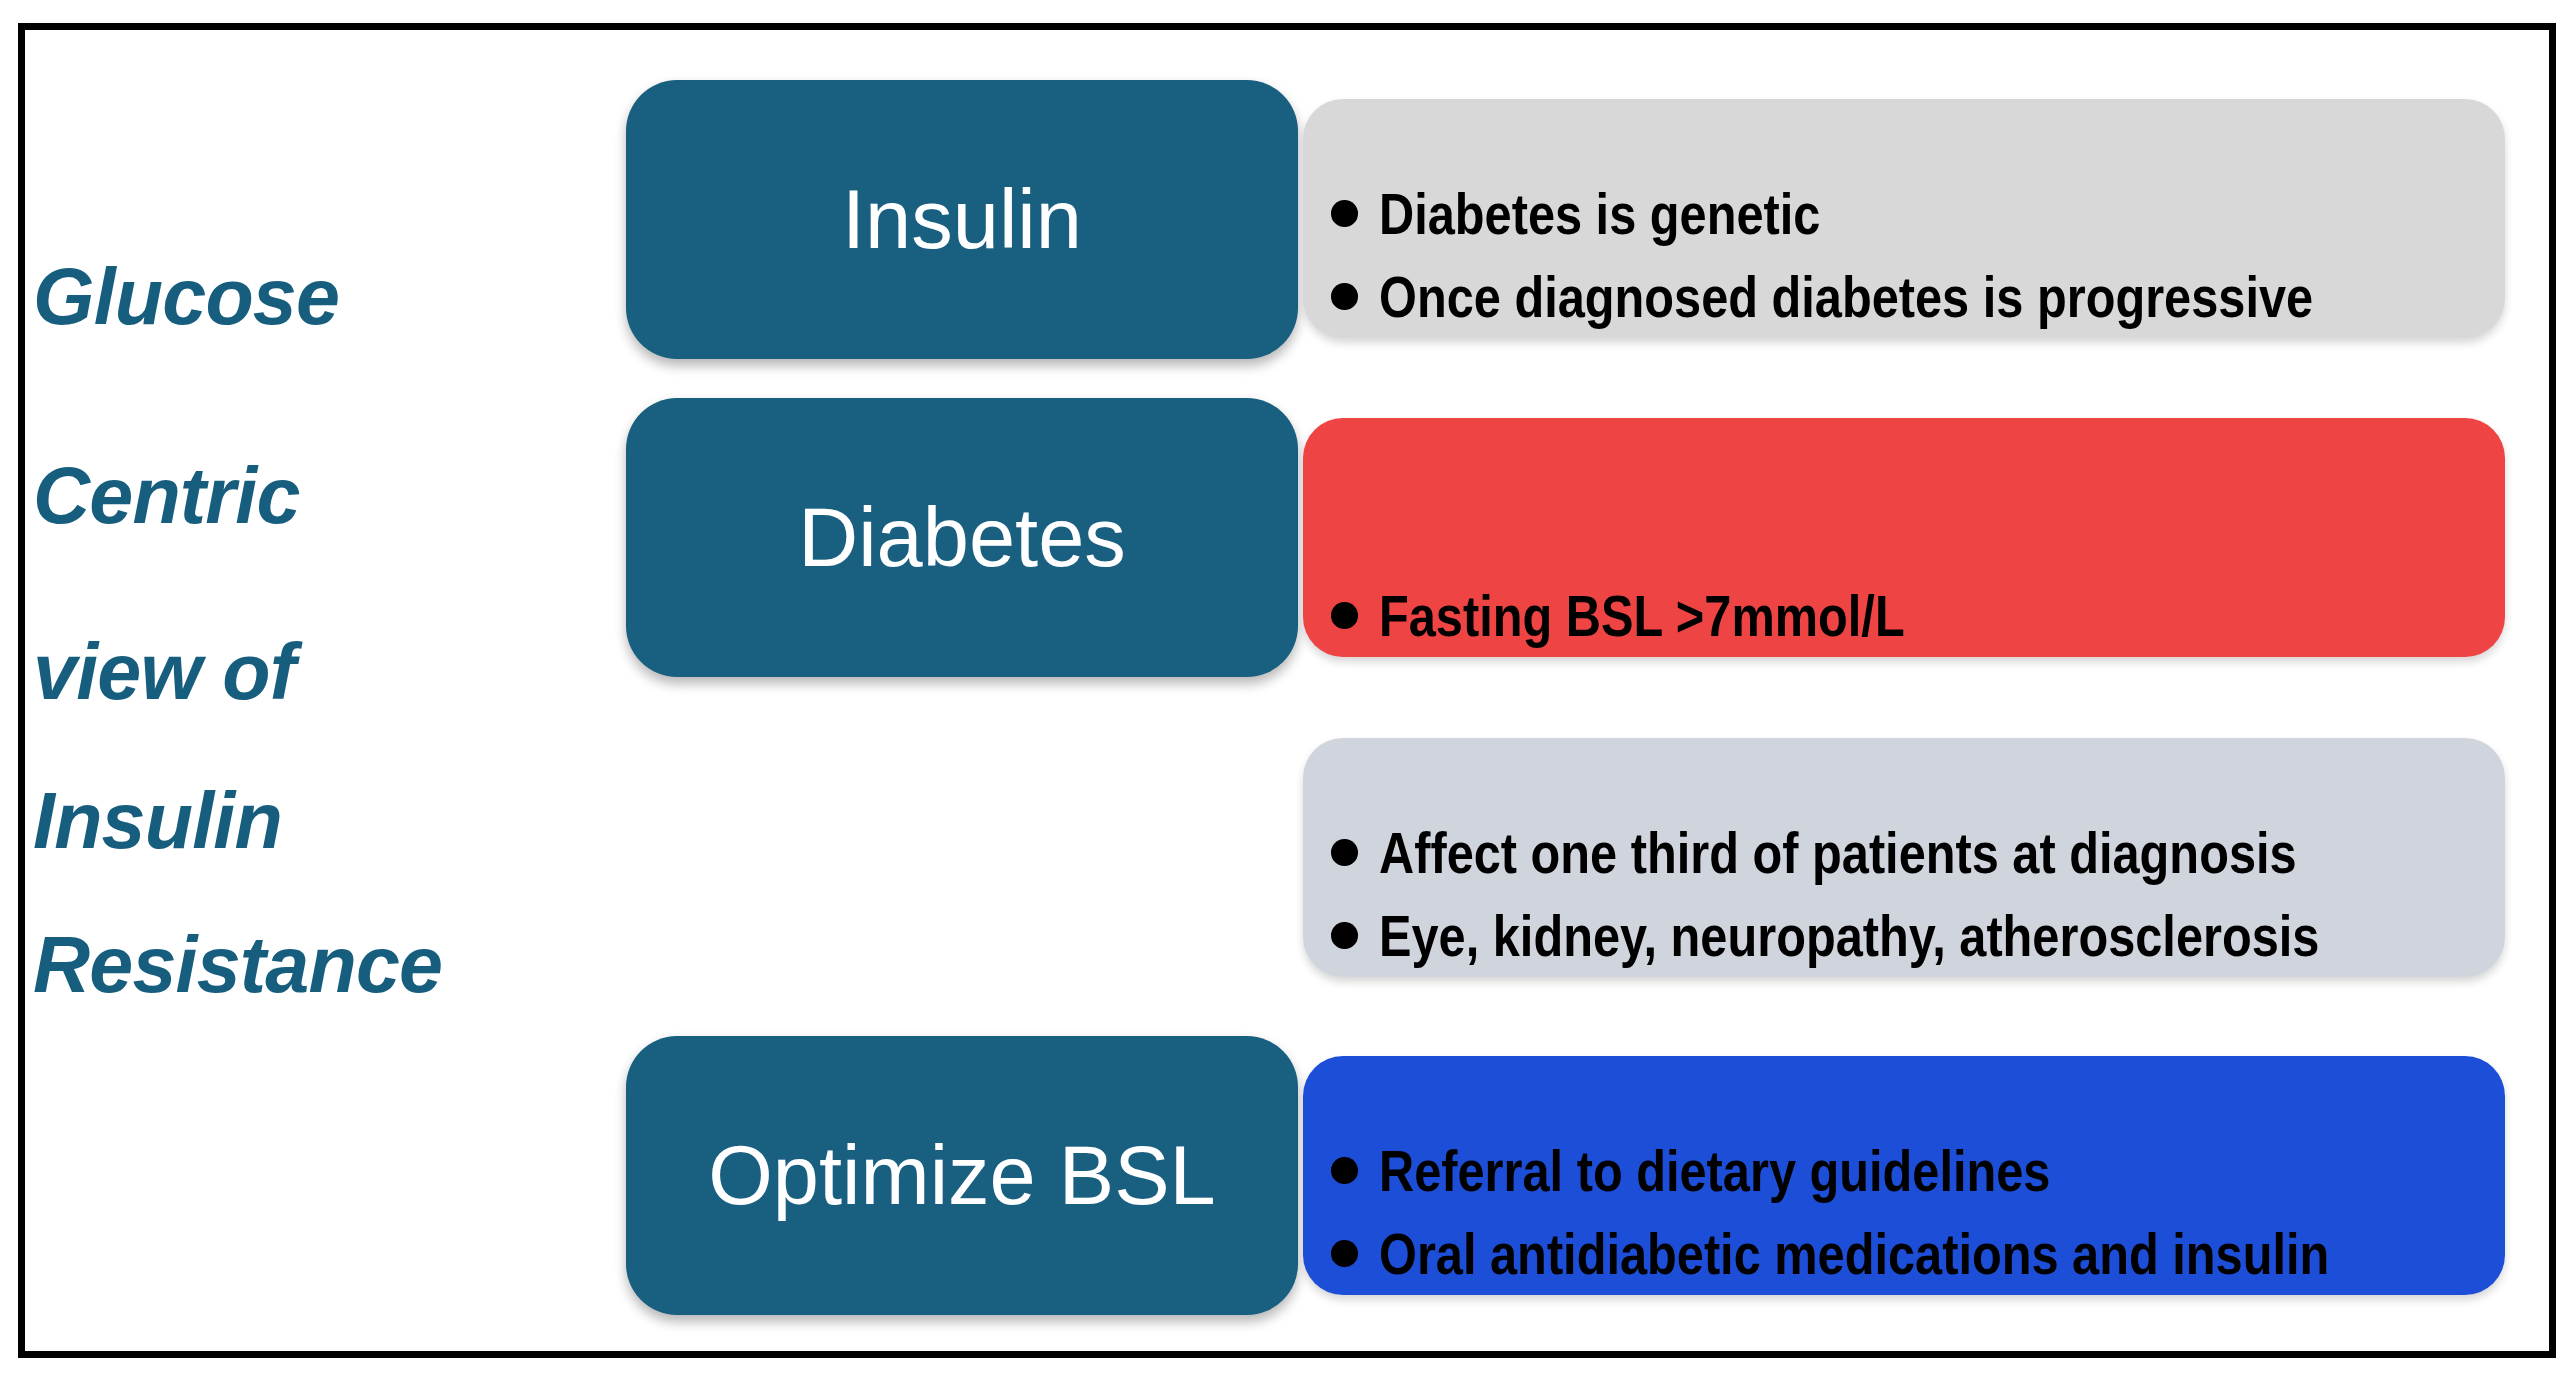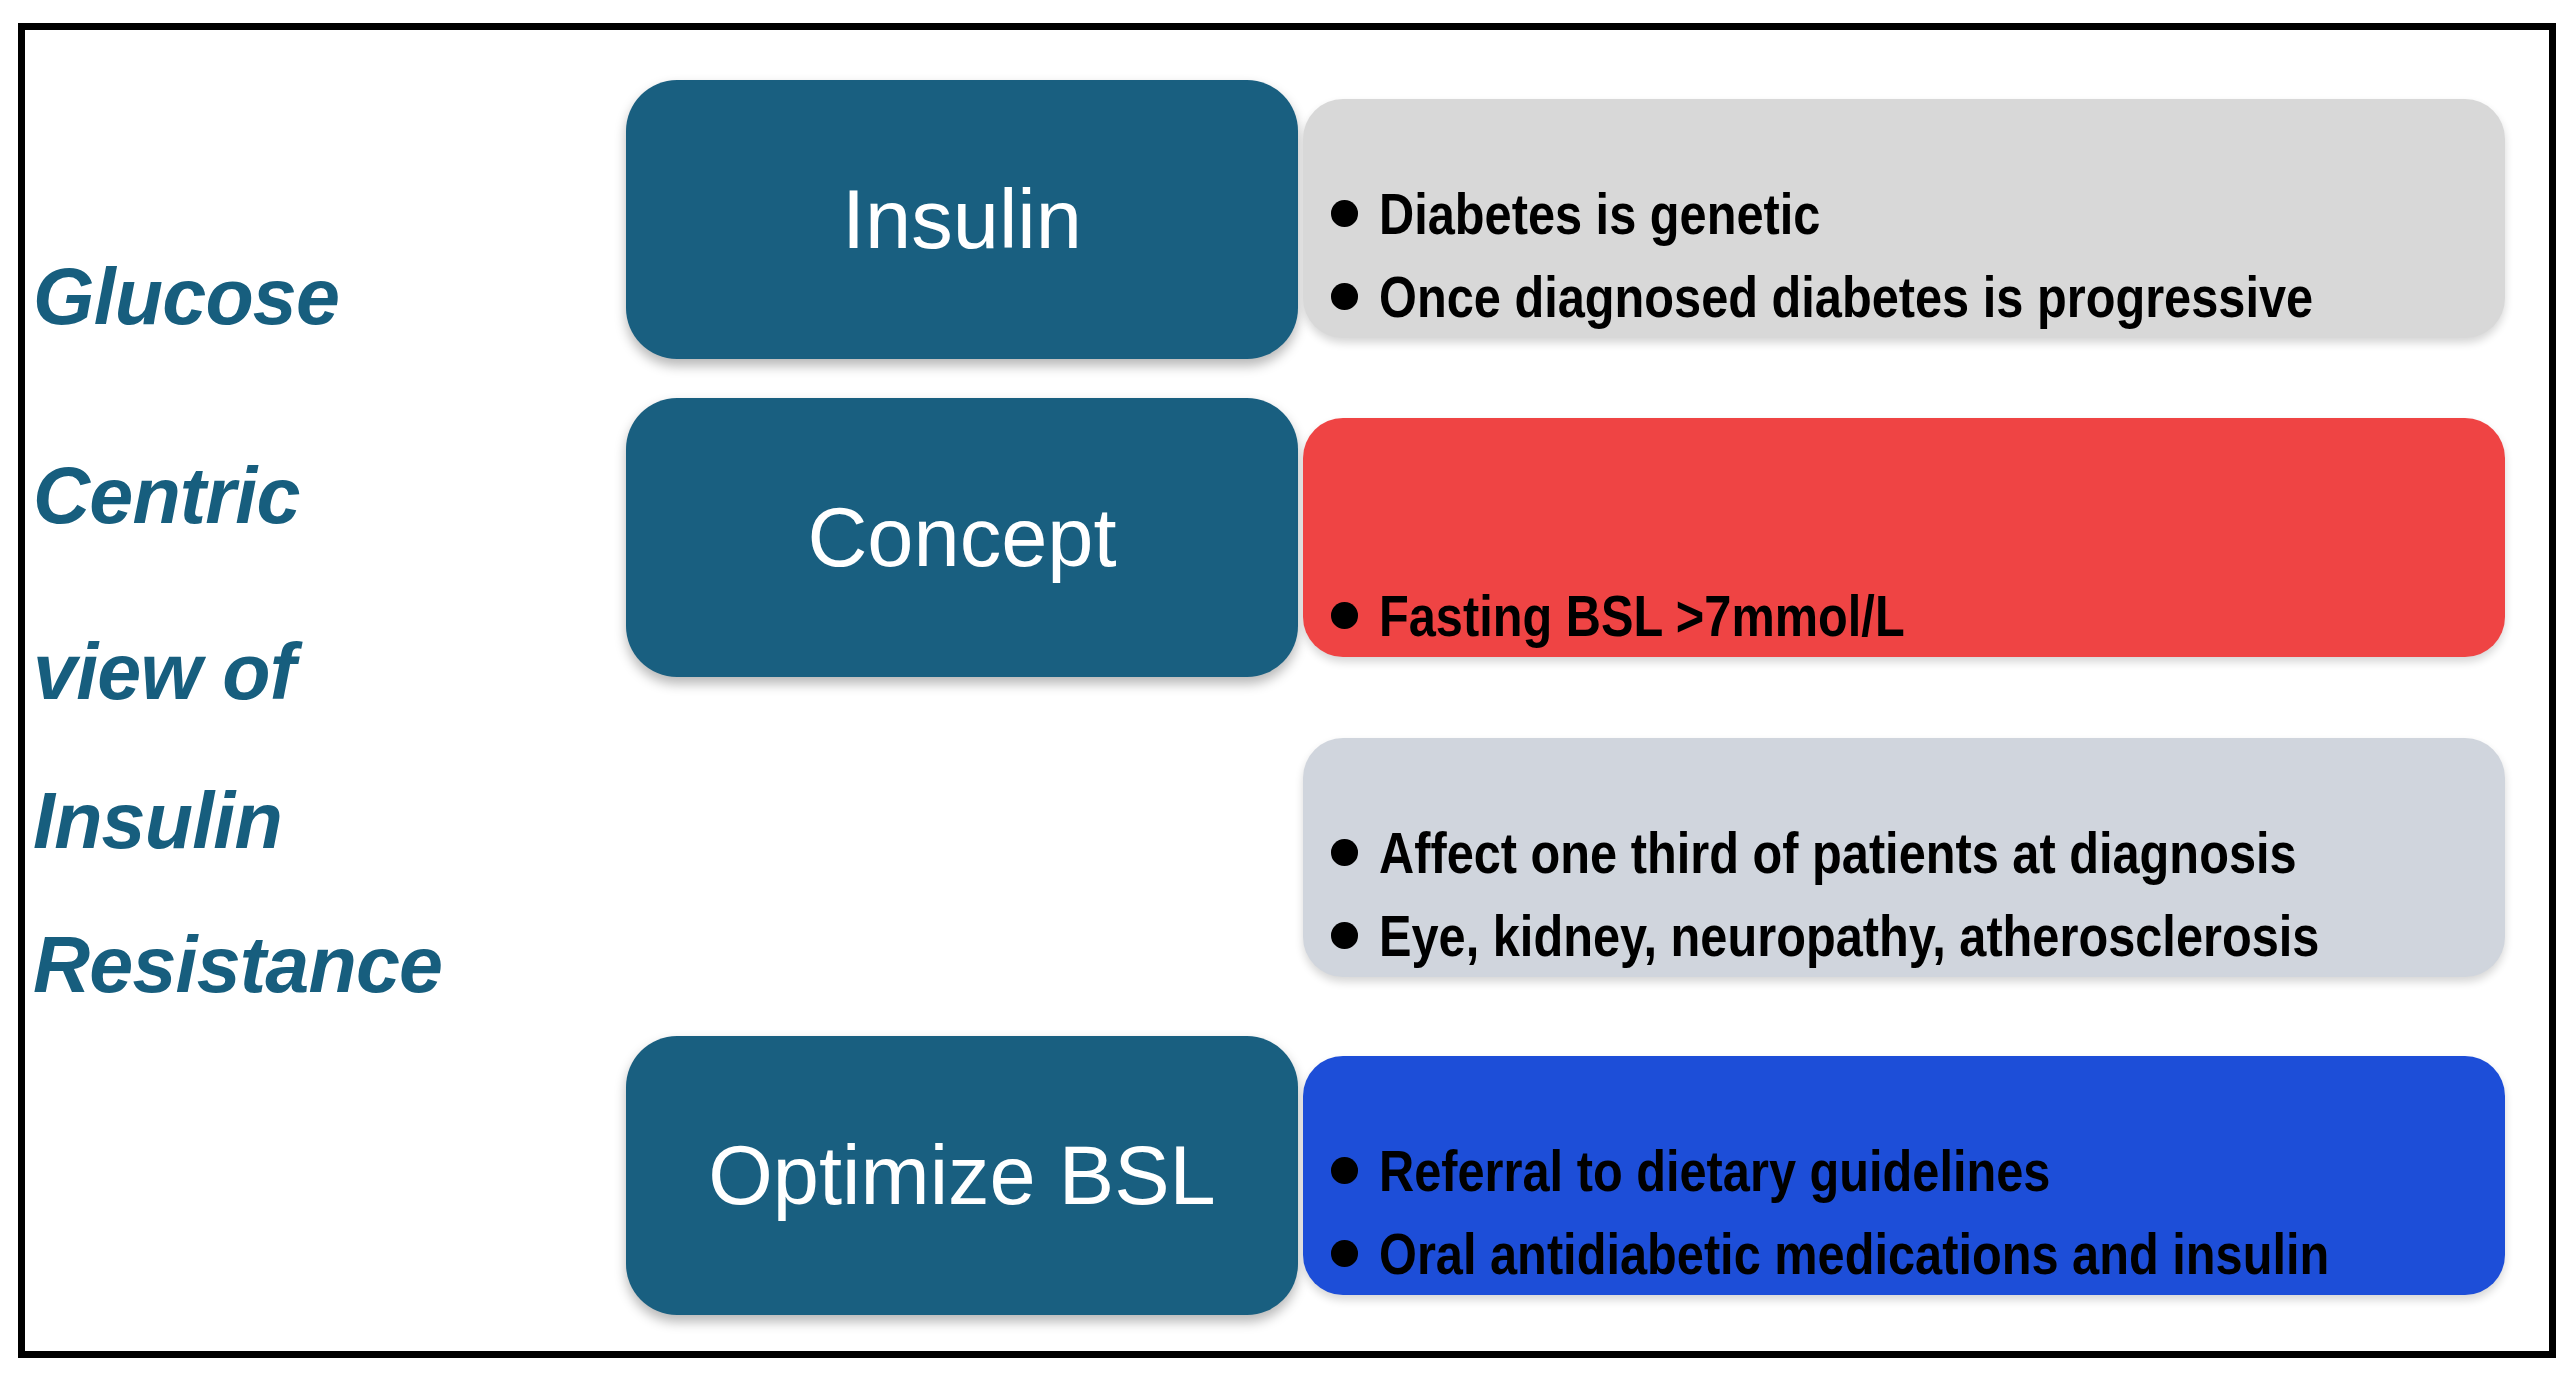--- a/index.html
+++ b/index.html
@@ -105,21 +105,21 @@
       <span class="bullet-dot"></span>
       <span class="bullet-text">Diabetes is genetic</span>
     </div>
     <div class="bullet-line">
       <span class="bullet-dot"></span>
       <span class="bullet-text">Once diagnosed diabetes is progressive</span>
     </div>
   </div>
 
   <div class="stage" style="top: 398px; background: rgb(25, 95, 128);">
-    <span class="stage-label">Concept</span>
+    <span class="stage-label">Diabetes</span>
   </div>
   <div class="panel" style="top: 418px; background: #ef4444;">
     <div class="bullet-line">
       <span class="bullet-dot"></span>
       <span class="bullet-text">Fasting BSL &gt;7mmol/L</span>
     </div>
   </div>
 
   <div class="panel" style="top: 738px; background: rgb(208, 213, 221);">
     <div class="bullet-line">

